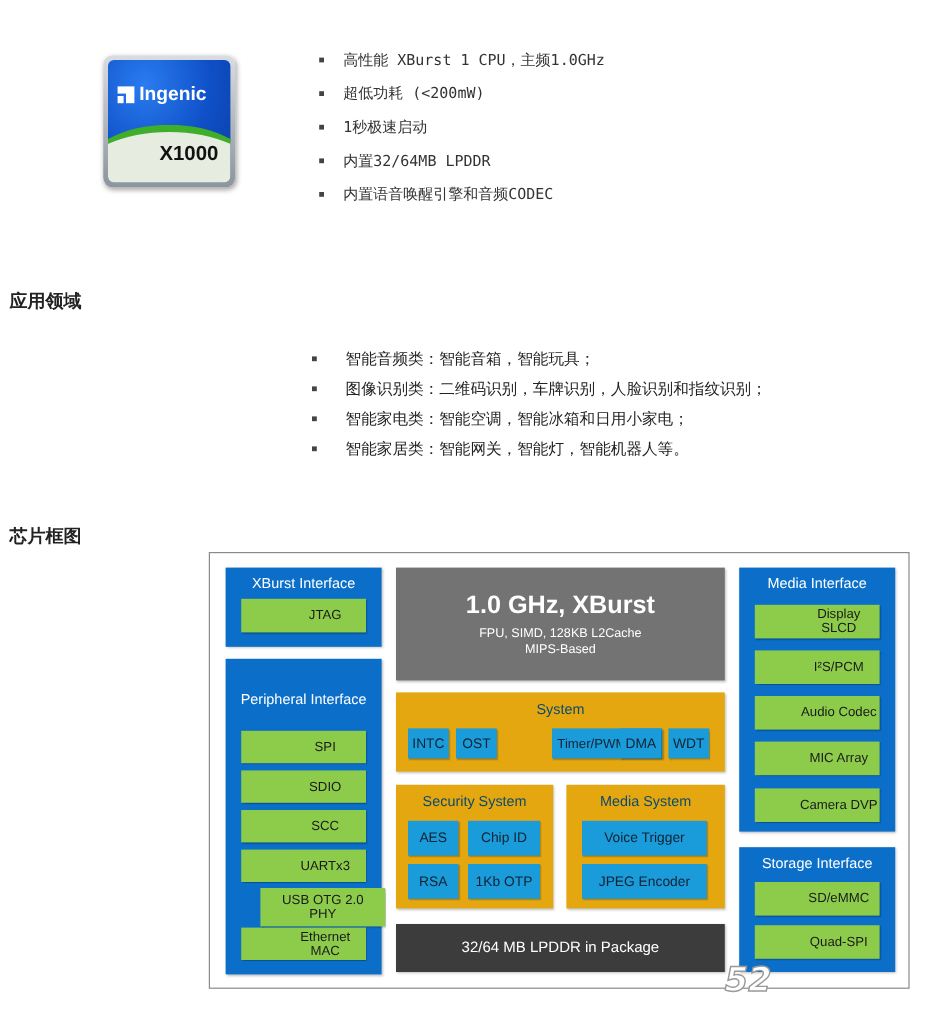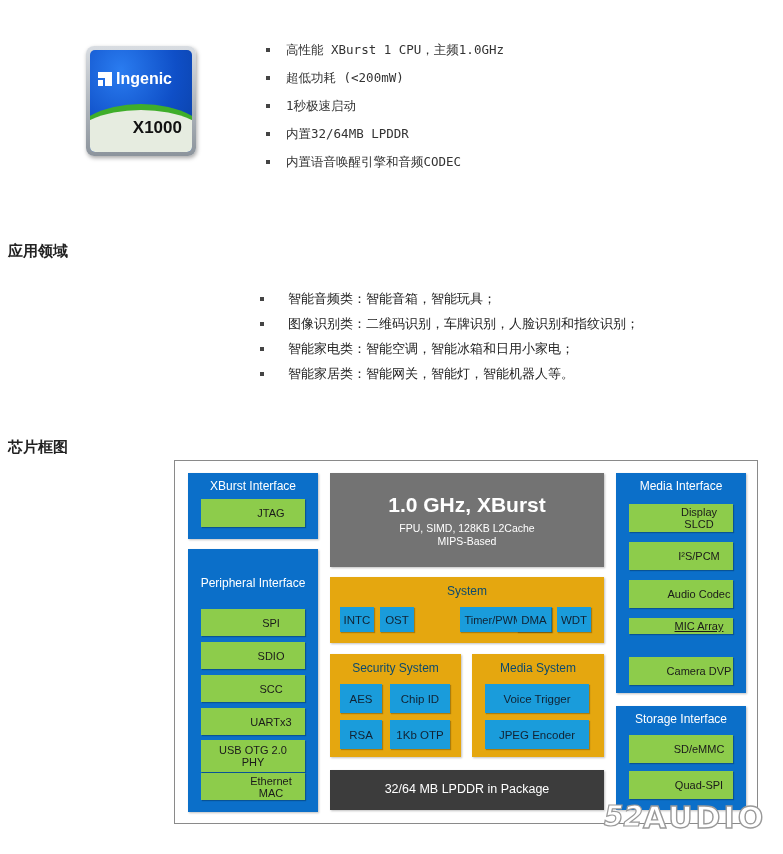--- a/index.html
+++ b/index.html
@@ -125,21 +125,21 @@
     <div class="blk-title" style="top:6px;">XBurst Interface</div>
     <div class="green" style="left:13px; top:26px; width:104px; height:28px;">JTAG</div>
   </div>
 
   <div class="blk blue" style="left:13px; top:88px; width:130px; height:263px;">
     <div class="blk-title" style="top:7px;margin-top:20px;">Peripheral Interface</div>
     <div class="green" style="left:13px; top:93px; width:104px; height:27px;">SDIO</div>
     <div class="green" style="left:13px; top:60px; width:104px; height:27px;">SPI</div>
     <div class="green" style="left:13px; top:126px; width:104px; height:27px;">SCC</div>
     <div class="green" style="left:13px; top:159px; width:104px; height:27px;">UARTx3</div>
-    <div class="green" style="left:13px; top:191px; width:104px; height:28px; padding:16px 14px;">USB OTG 2.0 PHY</div>
+    <div class="green" style="left:29px; top:191px; width:104px; height:28px; padding:16px 14px;">USB OTG 2.0 PHY</div>
     <div class="green" style="left:13px; top:224px; width:104px; height:27px;">Ethernet MAC</div>
   </div>
 
   <div class="blk purple" style="left:155px; top:12px; width:274px; height:94px;">
     <div class="cpu-title">1.0 GHz, XBurst</div>
     <div class="cpu-sub" style="top:49px;">FPU, SIMD, 128KB L2Cache</div>
     <div class="cpu-sub" style="top:62px;">MIPS-Based</div>
   </div>
 
   <div class="blk orange" style="left:155px; top:116px; width:274px; height:66px;">
@@ -167,27 +167,26 @@
 
   <div class="blk dark" style="left:155px; top:309px; width:274px; height:40px;">
     <div class="mem-label">32/64 MB  LPDDR  in Package</div>
   </div>
 
   <div class="blk blue" style="left:441px; top:12px; width:130px; height:220px;">
     <div class="blk-title" style="top:6px;">Media Interface</div>
     <div class="green" style="left:13px; top:31px; width:104px; height:28px;">Display SLCD</div>
     <div class="green" style="left:13px; top:69px; width:104px; height:28px;">I²S/PCM</div>
     <div class="green" style="left:13px; top:107px; width:104px; height:28px;">Audio Codec</div>
-    <div class="green" style="left:13px; top:145px; width:104px; height:16px;text-decoration:underline;">MIC Array</div>
+    <div class="green" style="left:13px; top:145px; width:104px; height:28px;">MIC Array</div>
     <div class="green" style="left:13px; top:184px; width:104px; height:28px;">Camera DVP</div>
   </div>
 
   <div class="blk blue" style="left:441px; top:245px; width:130px; height:104px;">
     <div class="blk-title" style="top:6px;">Storage Interface</div>
     <div class="green" style="left:13px; top:29px; width:104px; height:28px;">SD/eMMC</div>
     <div class="green" style="left:13px; top:65px; width:104px; height:28px;">Quad-SPI</div>
   </div>
 </div>
 
 <div class="watermark">
   <span class="wm-num">52</span>
-  <span class="wm-text">AUDIO</span>
 </div>
 
 </body></html>

